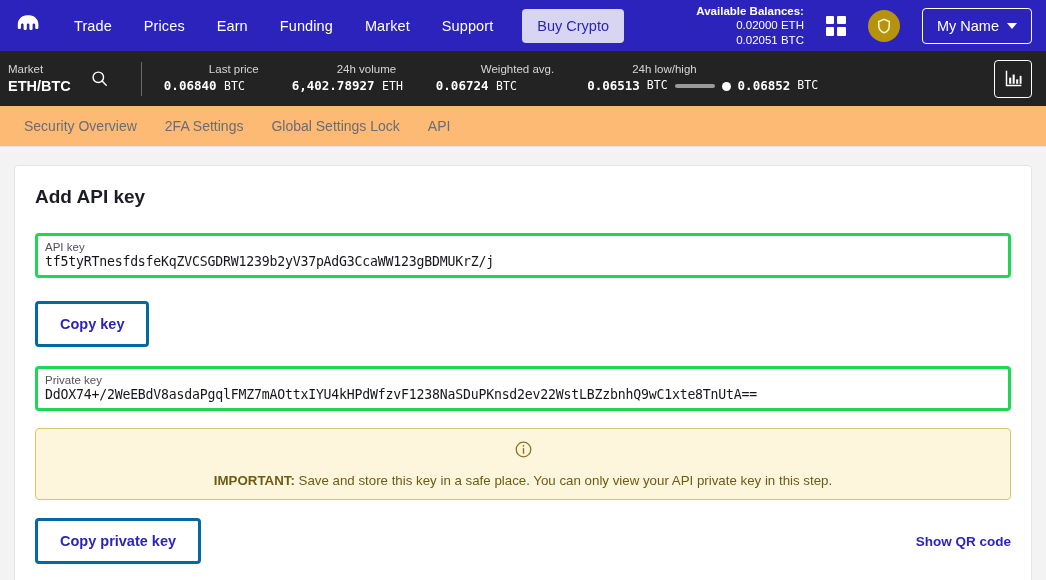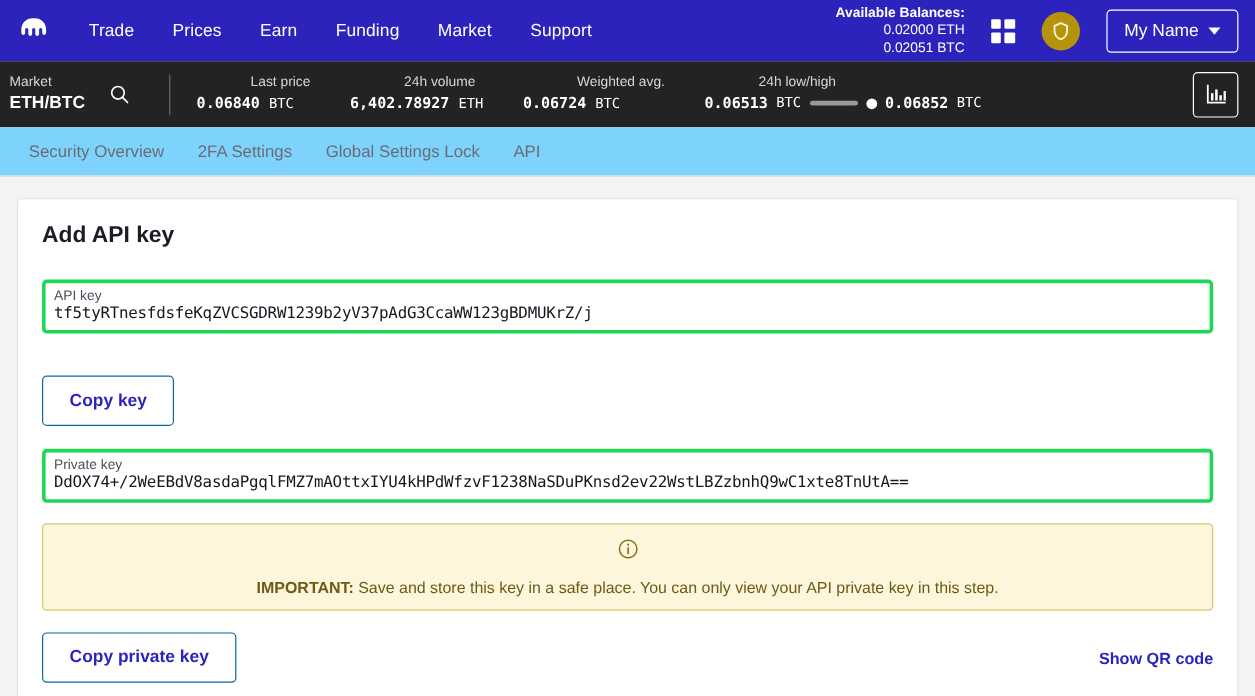--- a/index.html
+++ b/index.html
@@ -154,21 +154,21 @@
     width: 38px; height: 38px;
     border: 1px solid #ffffff;
     border-radius: 4px;
     display: flex; align-items: center; justify-content: center;
     cursor: pointer;
   }
 
   
   .subtabs {
     height: 41px;
-    background: #7dd3fc;
+    background: #fdba74;
     border-bottom: 1px solid #e2e2e4;
     display: flex;
     align-items: center;
     padding: 0 10px;
   }
   .subtab {
     font-size: 14px;
     color: #6b6b76;
     padding: 10px 14px;
     cursor: pointer;
@@ -189,39 +189,39 @@
     color: #1c1c26;
     margin-bottom: 25px;
   }
 
   
   .field {
     border: 3px solid #1fd655;
     border-radius: 4px;
     padding: 5px 7px 6px 7px;
     background: #ffffff;
-    margin-bottom: 16px;
+    margin-bottom: 4px;
   }
   .field-label {
     font-size: 11.5px;
     color: #50505c;
     margin-bottom: 1px;
   }
   .field-value {
     font-family: "DejaVu Sans Mono", monospace;
     font-size: 13.2px;
     color: #16161e;
     letter-spacing: -0.2px;
     white-space: nowrap;
     overflow: hidden;
   }
 
   .btn-outline {
     display: inline-block;
-    border: 1px solid #0369a1;
+    border: 3px solid #0369a1;
     border-radius: 4px;
     background: #ffffff;
     color: #2c23bd;
     font-weight: bold;
     font-size: 14.5px;
     padding: 12px 22px;
     cursor: pointer;
     font-family: "Liberation Sans", sans-serif;
   }
 
@@ -282,20 +282,21 @@
     </svg>
   </div>
 
   <div class="nav-links">
     <a class="nav-link">Trade</a>
     <a class="nav-link">Prices</a>
     <a class="nav-link">Earn</a>
     <a class="nav-link">Funding</a>
     <a class="nav-link">Market</a>
     <a class="nav-link">Support</a>
+    <button class="buy-crypto-btn">Buy Crypto</button>
   </div>
 
   <div class="topnav-right">
     <div class="balances">
       <div class="balances-title">Available Balances:</div>
       <div class="balances-row">0.02000 ETH</div>
       <div class="balances-row">0.02051 BTC</div>
     </div>
 
     <div class="grid-icon">

